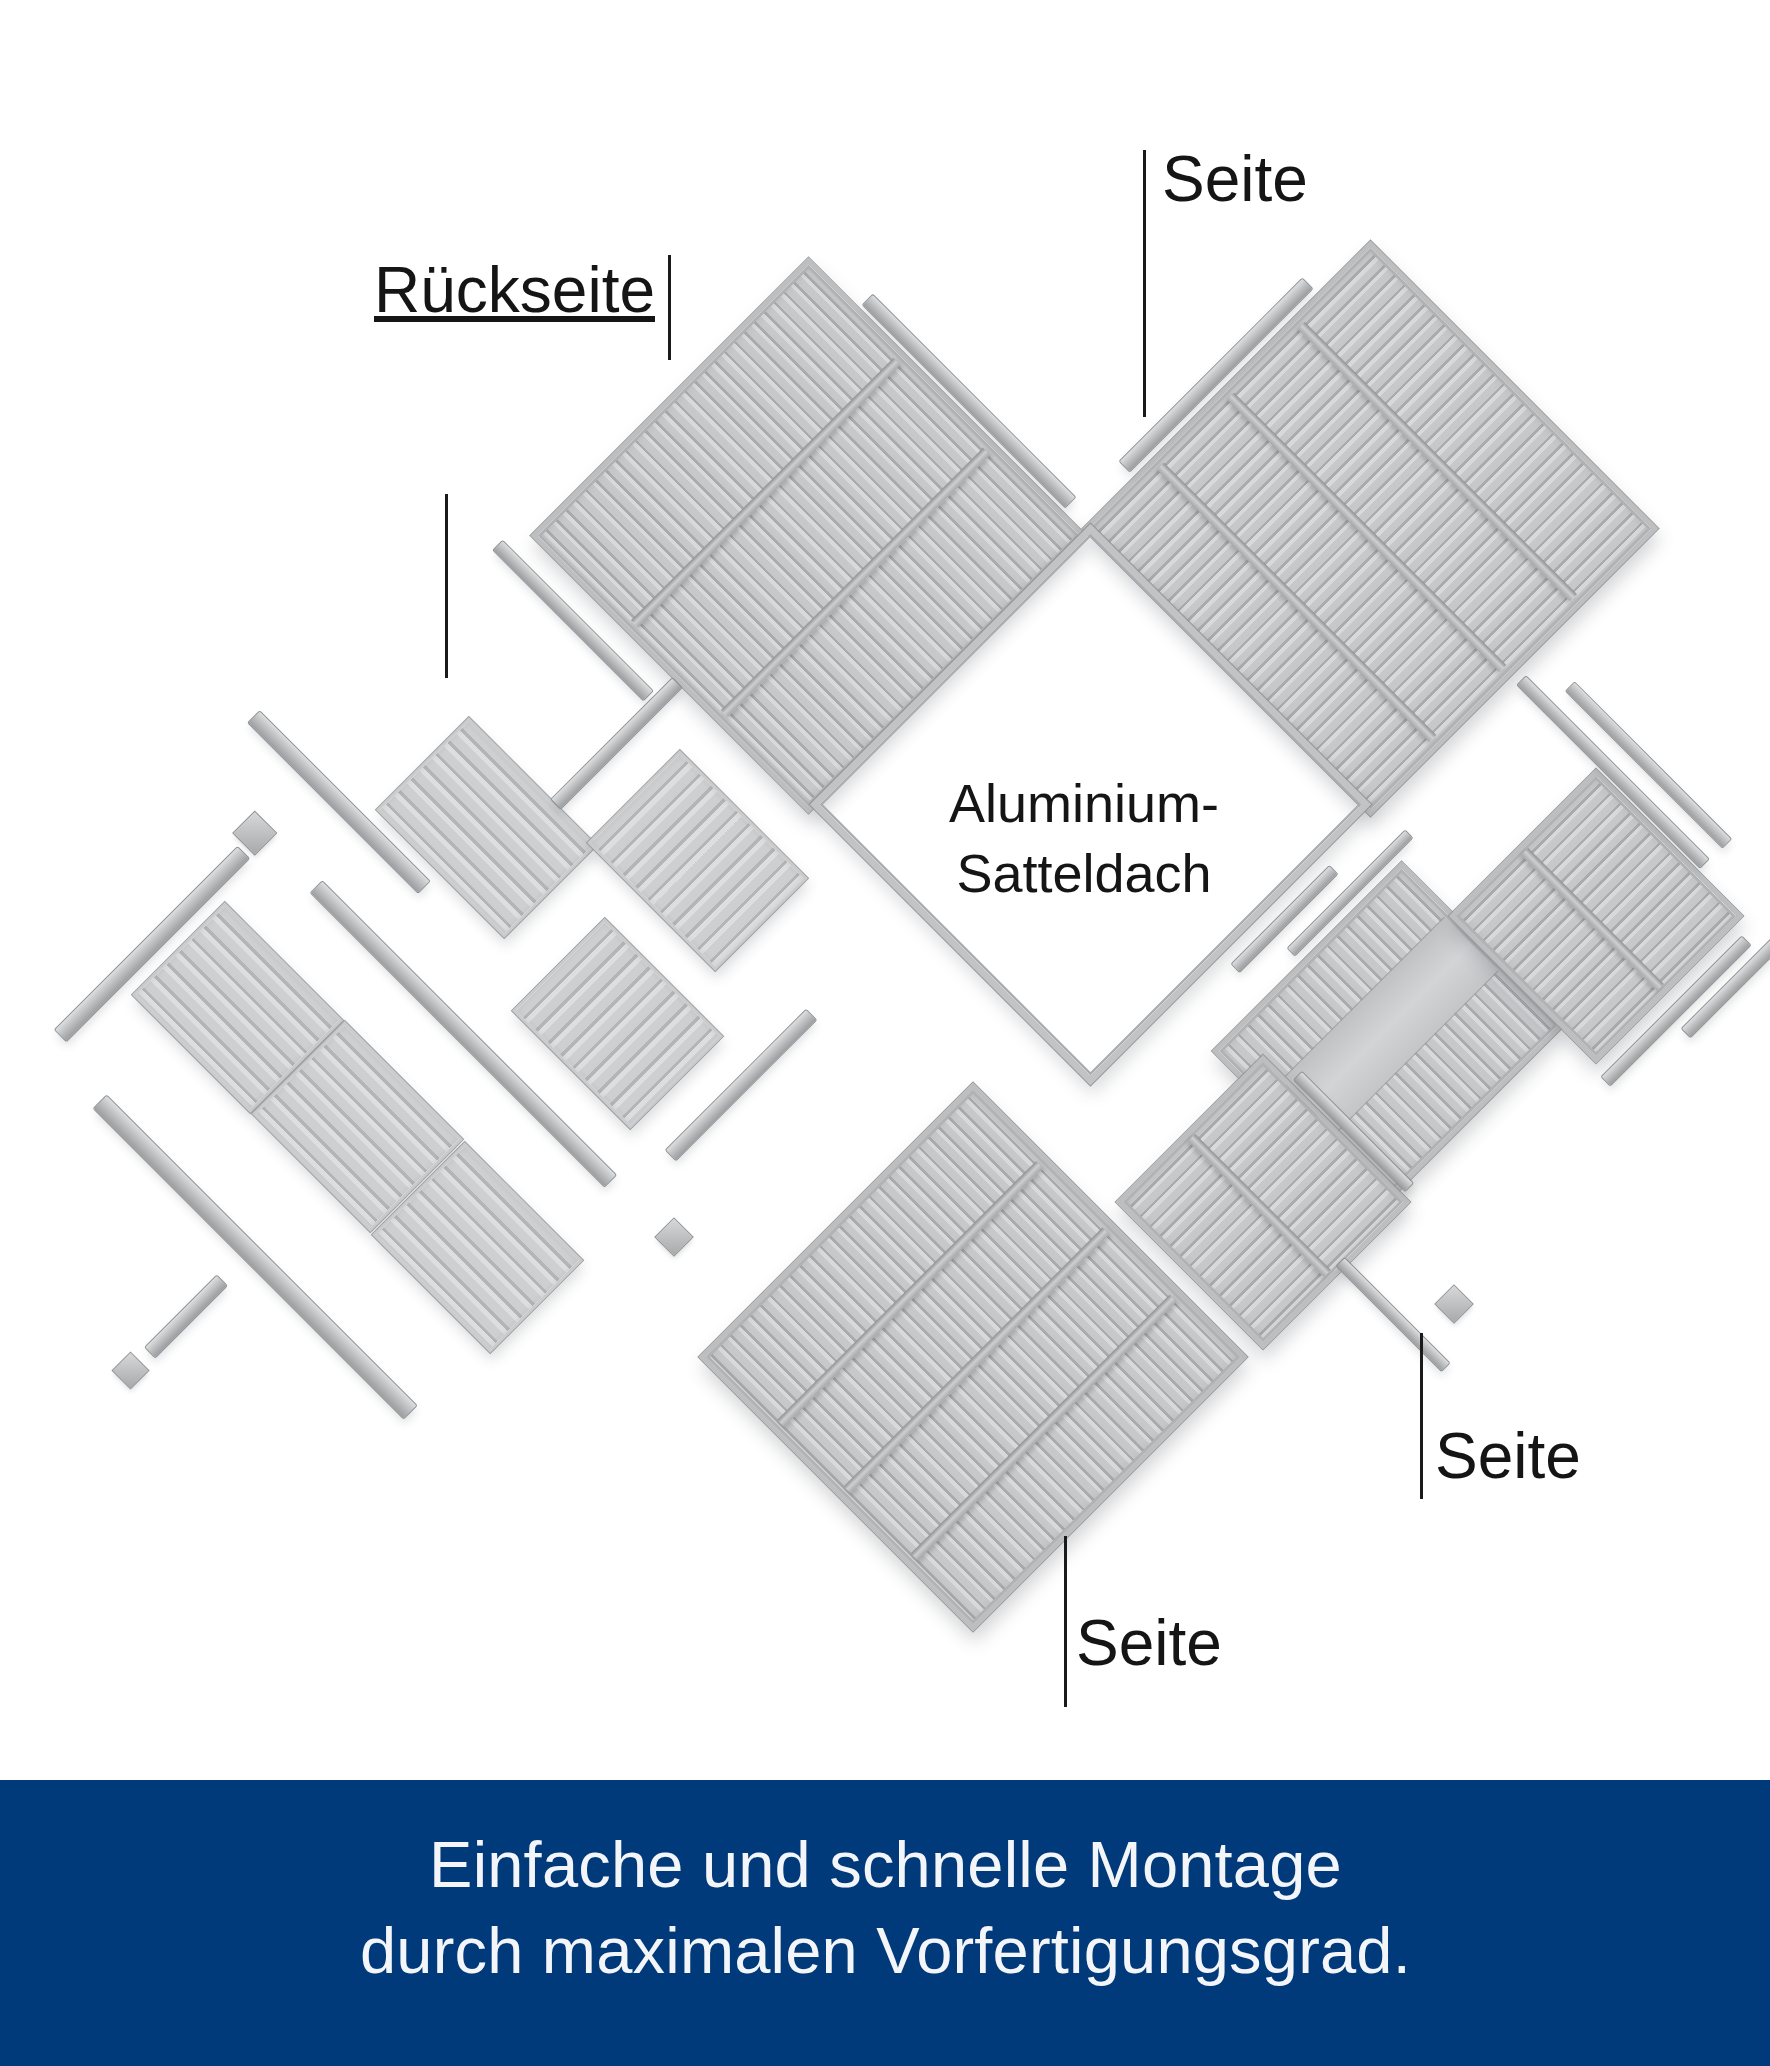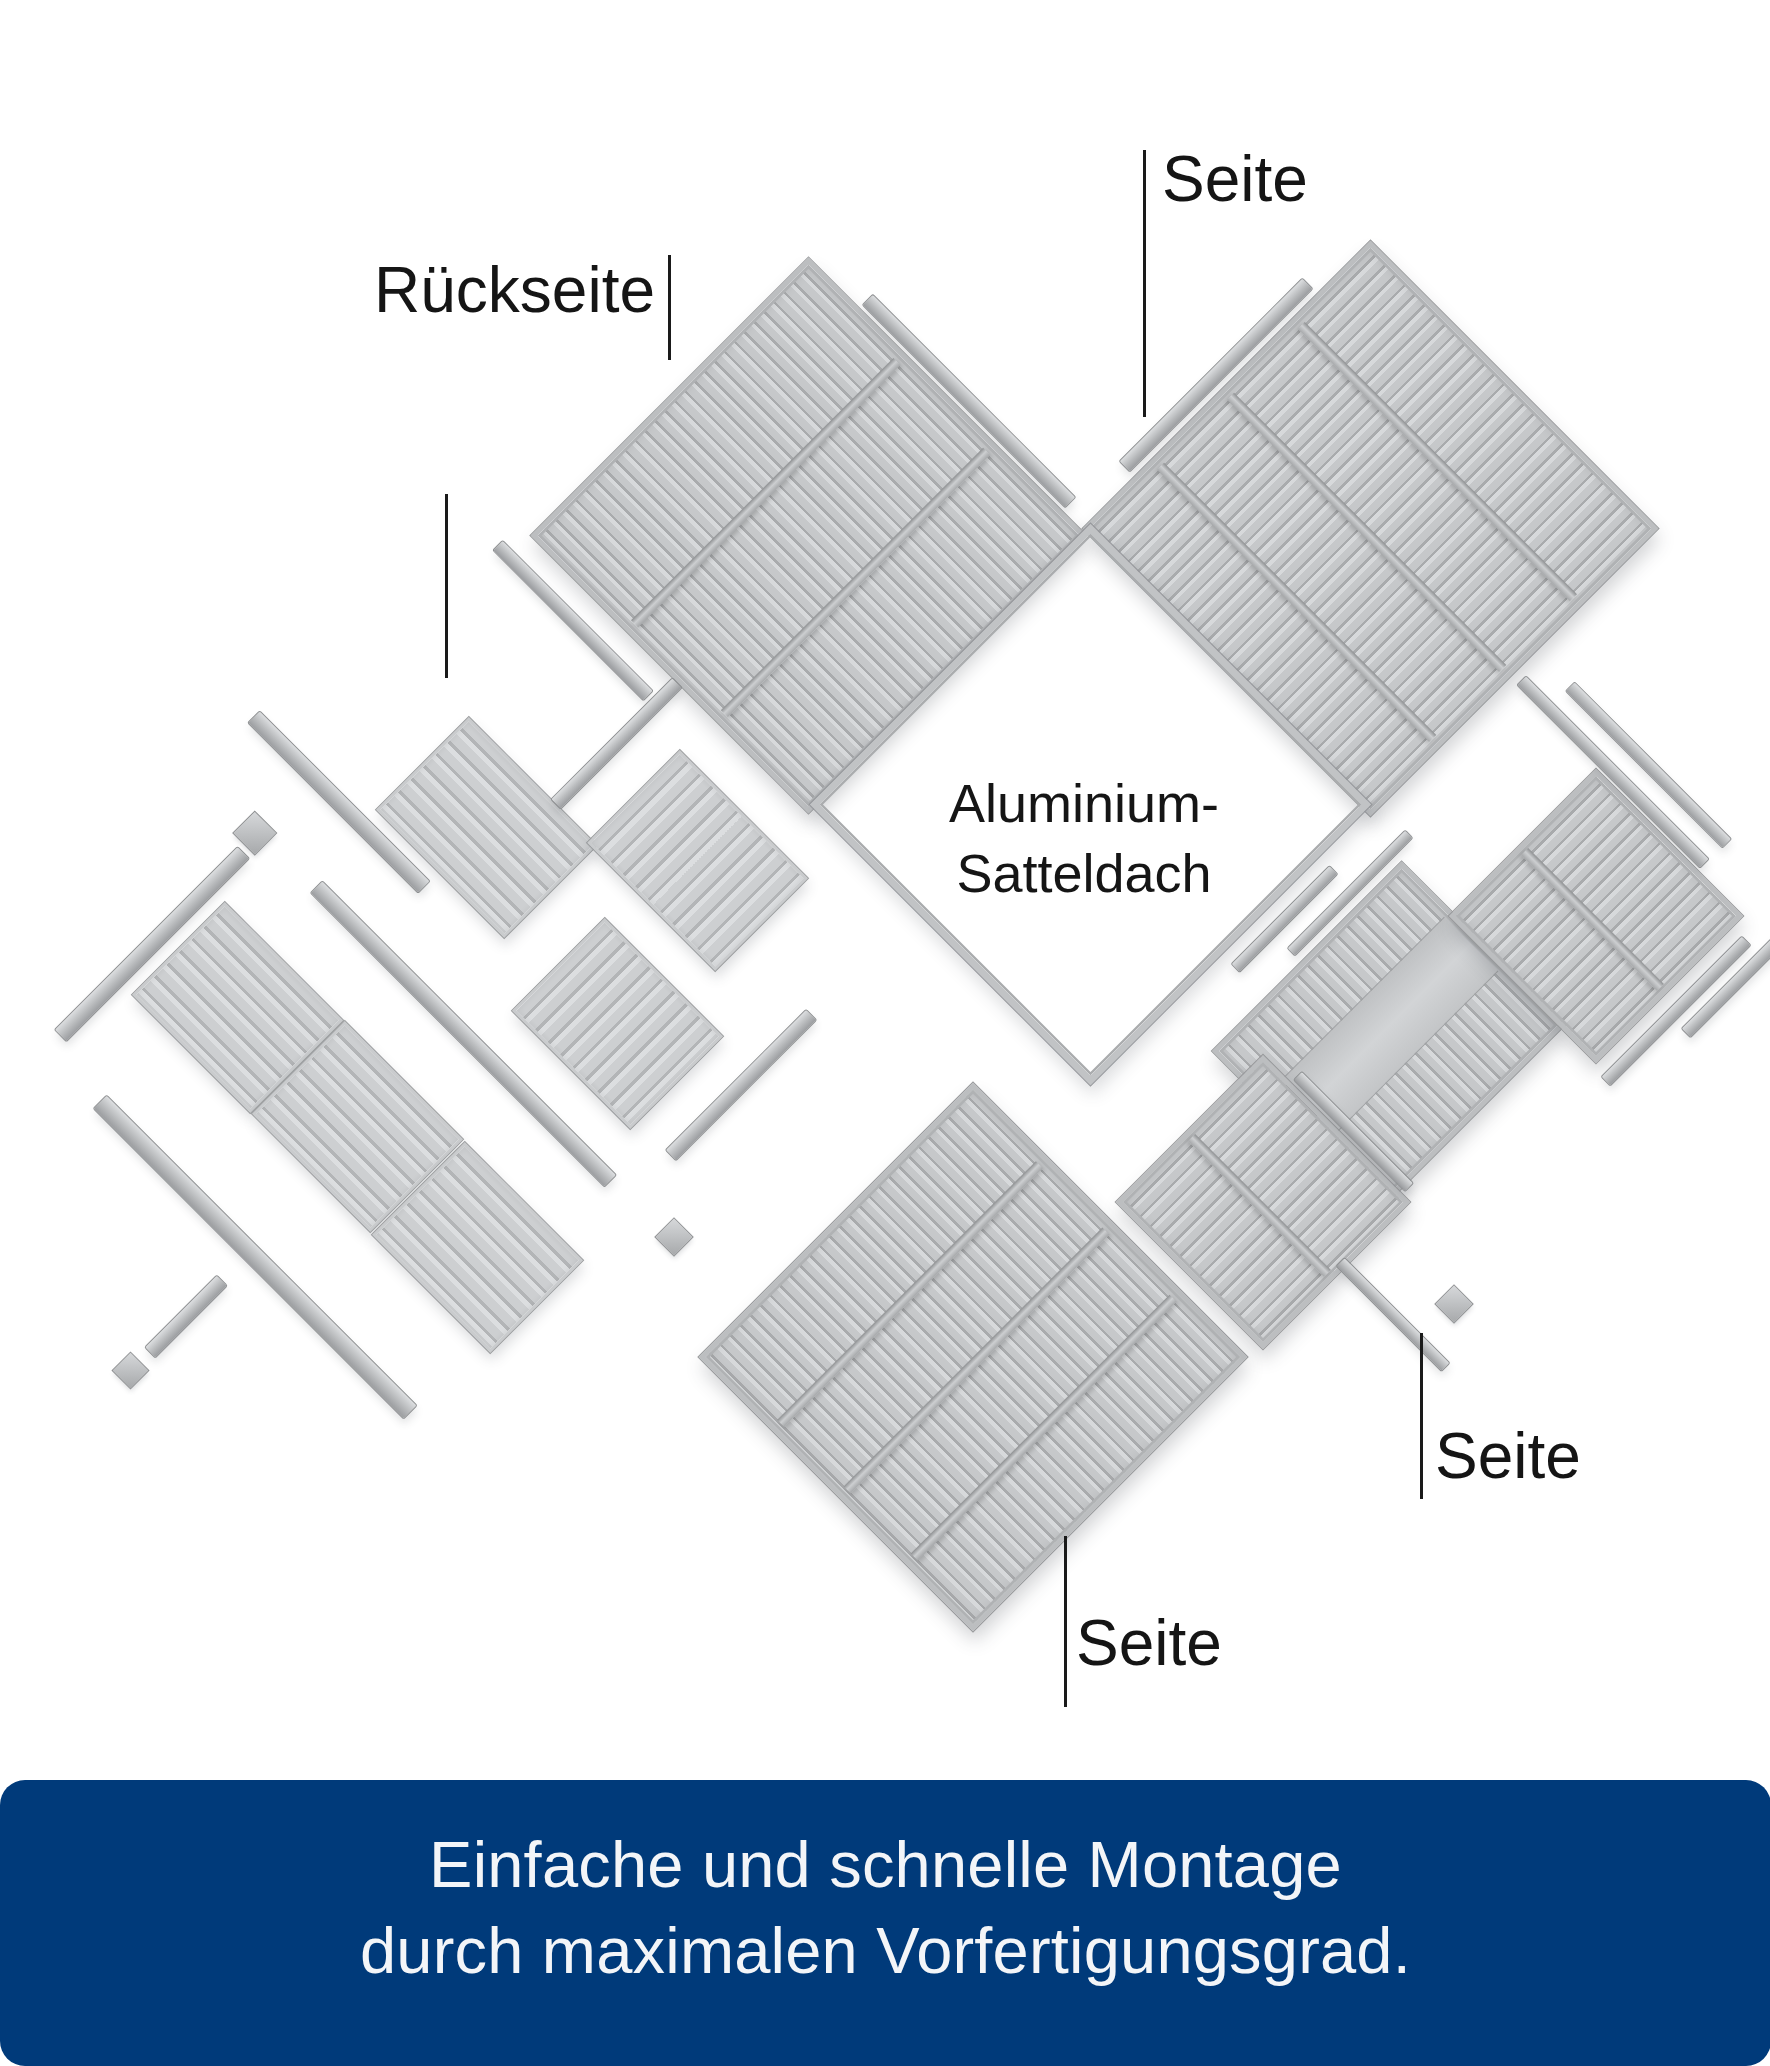--- a/index.html
+++ b/index.html
@@ -61,37 +61,37 @@
     background:linear-gradient(90deg,#bfc1c3,#d2d4d6 50%,#c3c5c7);
     border-left:1.4px solid #9fa1a3;border-right:1.4px solid #9fa1a3;}
   .door-handle{position:absolute;bottom:4%;left:8%;width:58%;height:12px;
     background:#2a2c2e;border-radius:2.3px;box-shadow:0.9px 0.9px 2.3px rgba(0,0,0,.4);}
   
   .label{
     position:absolute;color:#151515;font-size:64px;line-height:1;
     white-space:nowrap;letter-spacing:0px;z-index:5;
   }
   .callout-line{position:absolute;width:3.2px;background:#1a1a1a;z-index:5;}
-  .label-rueckseite{left:351px;top:258px;width:304px;text-align:right;}
+  .label-rueckseite{left:351px;top:258px;width:304px;text-align:right;text-decoration:underline;}
   .line-rueckseite{left:668px;top:255px;height:105px;}
   .label-seite-top{left:1162px;top:147px;}
   .line-seite-top{left:1143px;top:150px;height:267px;}
   .label-satteldach{left:150px;top:483px;}
   .line-satteldach{left:445px;top:494px;height:184px;}
   .label-bodenrahmen{left:784px;top:768px;width:600px;text-align:center;
     font-size:54px;line-height:1.3;white-space:normal;}
   .label-front{left:1435px;top:1424px;}
   .line-front{left:1420px;top:1333px;height:166px;}
   .label-seite-bottom{left:1076px;top:1611px;}
   .line-seite-bottom{left:1064px;top:1536px;height:171px;}
   
   .banner{
     position:absolute;left:0;top:1780px;width:1771px;height:286px;
     display:flex;flex-direction:column;align-items:center;
-    padding-top:42px;box-sizing:border-box;z-index:6;border-radius:25px;
+    padding-top:42px;box-sizing:border-box;z-index:6;
   }
   .banner-line{font-size:65px;line-height:86px;font-weight:400;letter-spacing:0.2px;}
 </style>
 </head>
 <body>
 
 <div id="canvas">
 
   <div style="position:absolute;inset:0;">
       <div class="piece wall stripes-h" style="left: 612px; top: 339px; width: 383px; height: 383px;">

